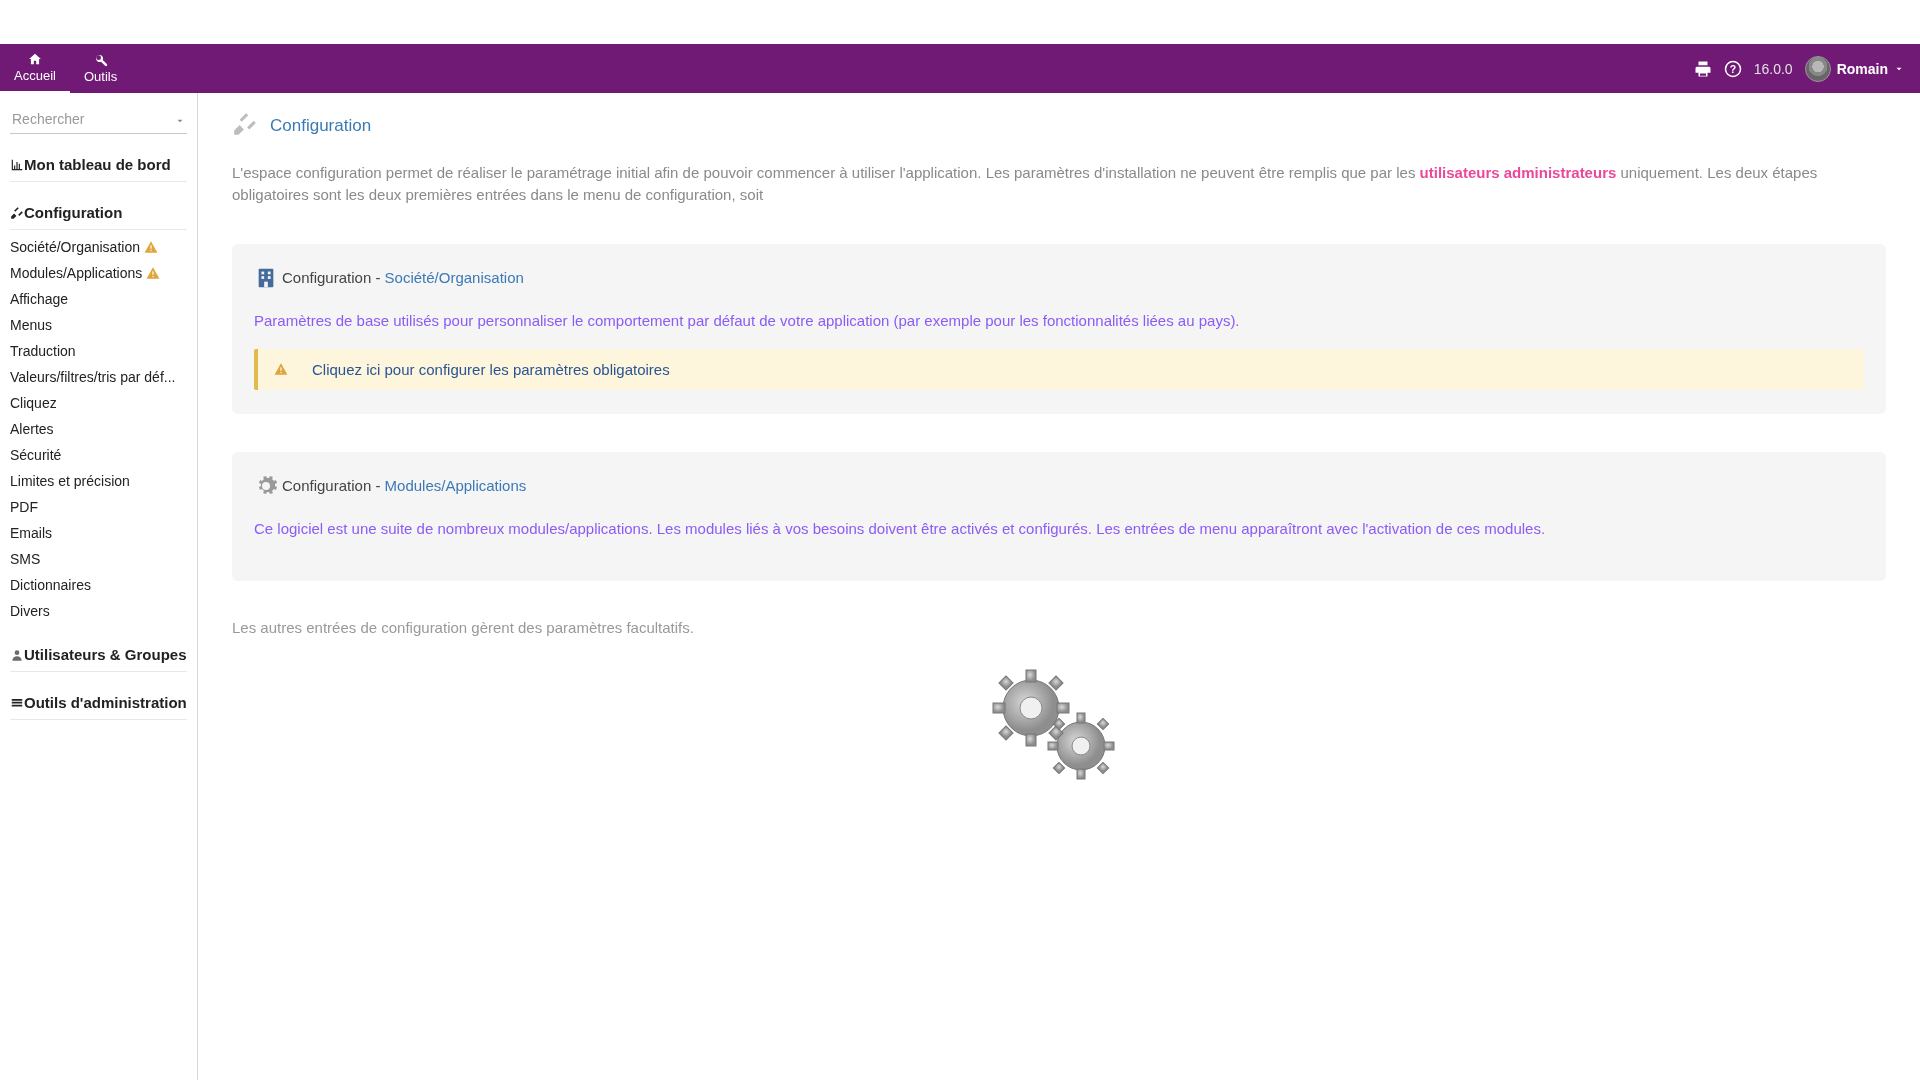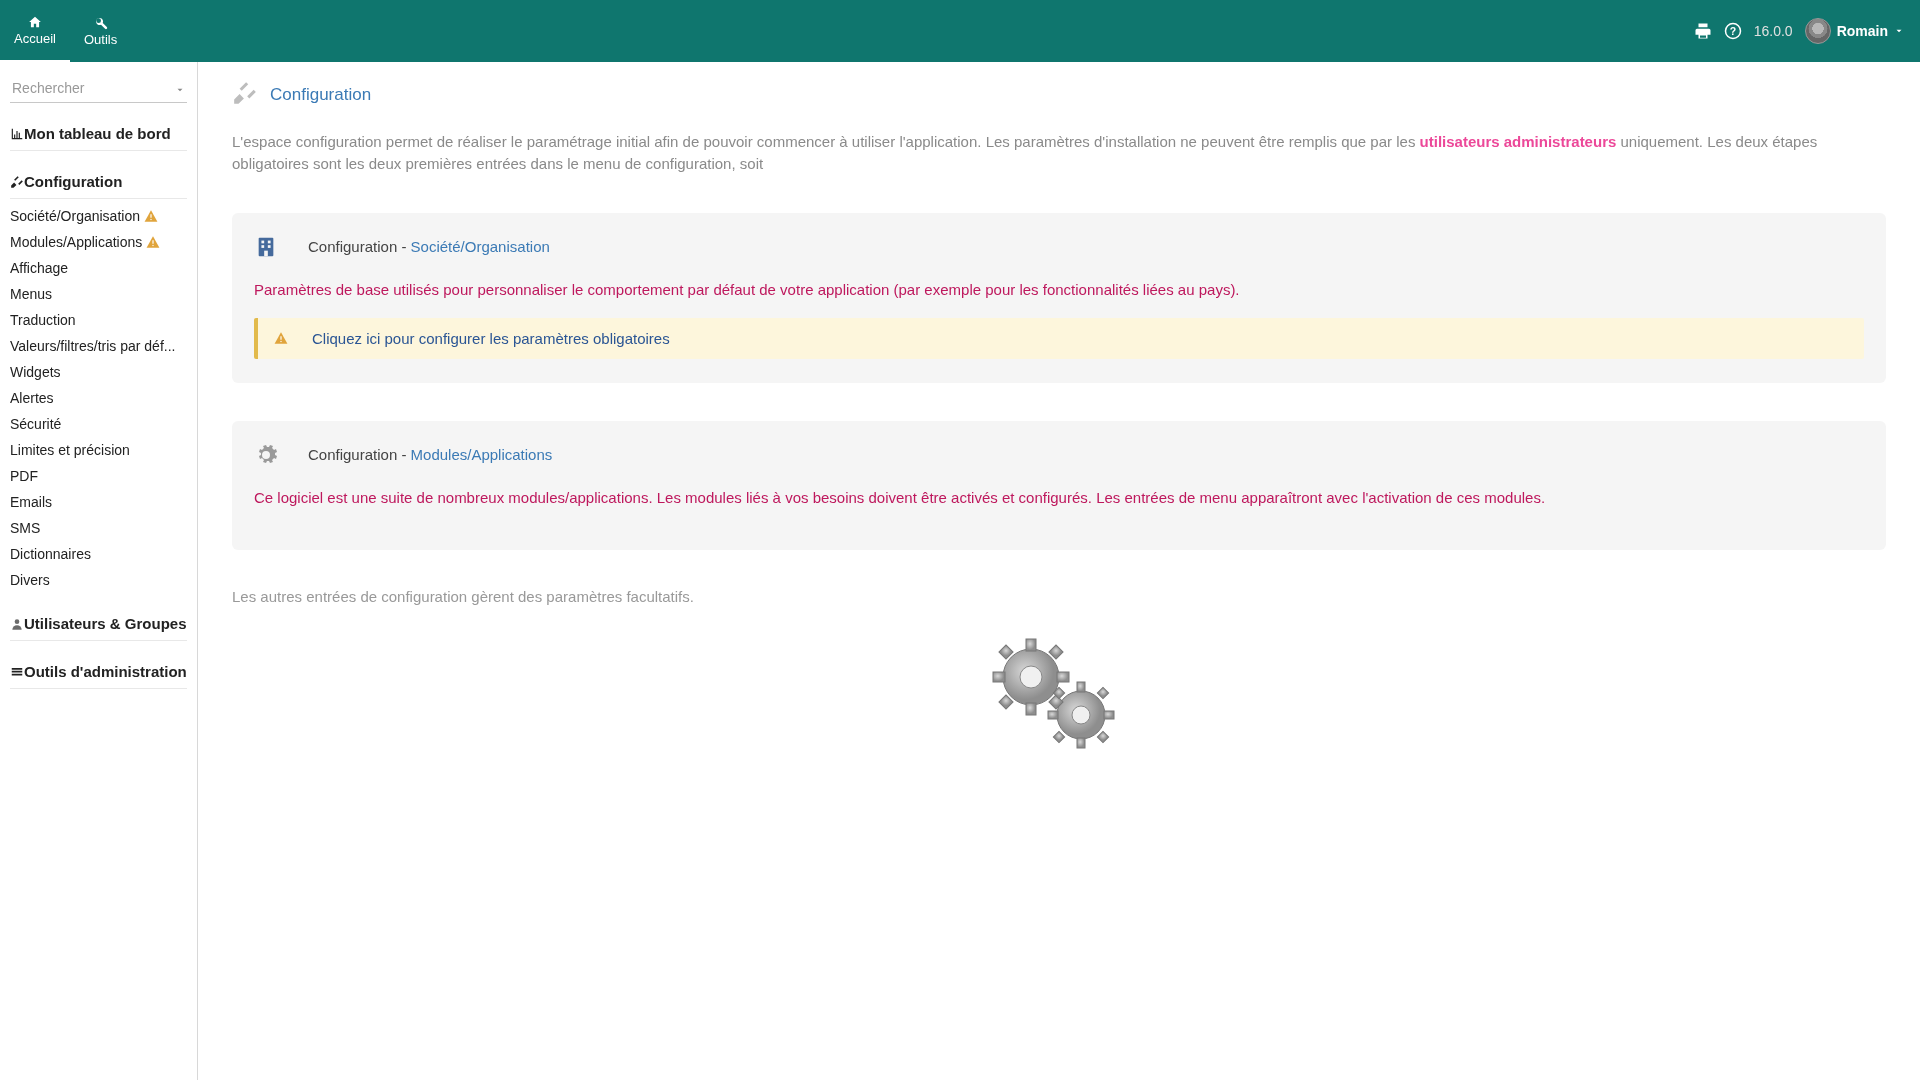--- a/index.html
+++ b/index.html
@@ -1,18 +1,18 @@
 <!DOCTYPE html>
 <html><head>
 <meta charset="utf-8">
 <style>
 * { margin: 0; padding: 0; box-sizing: border-box; }
 body { font-family: Arial, Helvetica, sans-serif; font-size: 14px; background: #fff; color: #333; }
 
-.topbar { background: #0f766e; height: 62px; display: flex; align-items: stretch; color: #fff; }
+.topbar { background: #701a75; height: 49px; display: flex; align-items: stretch; color: #fff; margin-top: 44px; }
 .topbar-left { display: flex; }
 .topbar-item { display: flex; flex-direction: column; align-items: center; justify-content: center; padding: 4px 14px; cursor: pointer; font-size: 13px; }
 .topbar-item.active { border-bottom: 2px solid #fff; }
 .topbar-item svg { margin-bottom: 2px; }
 .topbar-right { margin-left: auto; display: flex; align-items: center; gap: 12px; padding-right: 16px; }
 .topbar-right .version { color: #e0e0e0; font-size: 14px; }
 .topbar-icon { cursor: pointer; display: flex; align-items: center; }
 .user-menu { display: flex; align-items: center; gap: 6px; cursor: pointer; }
 .avatar { width: 26px; height: 26px; border-radius: 50%; background: radial-gradient(circle at 50% 40%, #b8b8b8 30%, #888 31%, #888 50%, #666 51%); border:1px solid #999; }
 
@@ -33,25 +33,25 @@
 
 .main { flex: 1; padding: 18px 34px; overflow-y: auto; }
 .page-title { display: flex; align-items: center; gap: 12px; margin-bottom: 22px; }
 .page-title h1 { color: #3b7ab5; font-weight: normal; font-size: 17px; }
 .page-title-icon { color: #bdbdbd; }
 
 .intro { color: #8a8a8a; font-size: 15px; line-height: 1.45; margin-bottom: 38px; }
 .intro strong { color: #ec4899; font-weight: bold; }
 
 .card { background: #f5f5f5; border-radius: 6px; padding: 22px 22px 24px 22px; margin-bottom: 38px; }
-.card-header { display: flex; align-items: center; gap: 30px; margin-bottom: 20px; }
+.card-header { display: flex; align-items: center; gap: 4px; margin-bottom: 20px; }
 .card-header-icon { width: 24px; height: 24px; display: flex; align-items: center; justify-content: center; }
 .card-title { font-size: 15px; color: #444; }
 .card-title .blue { color: #3b7ab5; }
-.card-body { color: #be185d; font-size: 15px; line-height: 1.4; margin-bottom: 18px; }
+.card-body { color: #8b5cf6; font-size: 15px; line-height: 1.4; margin-bottom: 18px; }
 .alert { background: #fdf6dc; border-left: 4px solid #e2ba4b; padding: 12px 16px; display: flex; align-items: center; gap: 24px; color: #444; font-size: 15px; cursor: pointer; border-radius: 2px; }
 .alert .link { color: #2a5594; }
 
 .outro { color: #999; font-size: 15px; margin-bottom: 20px; }
 
 .gears { display: flex; justify-content: center; padding: 10px 0 40px 0; }
 .gears svg { width: 140px; height: 120px; }
 </style>
 </head>
 <body>
@@ -148,21 +148,21 @@
           <li>
             <span>Menus</span>
           </li>
           <li>
             <span>Traduction</span>
           </li>
           <li>
             <span>Valeurs/filtres/tris par déf...</span>
           </li>
           <li>
-            <span>Widgets</span>
+            <span>Cliquez</span>
           </li>
           <li>
             <span>Alertes</span>
           </li>
           <li>
             <span>Sécurité</span>
           </li>
           <li>
             <span>Limites et précision</span>
           </li>

